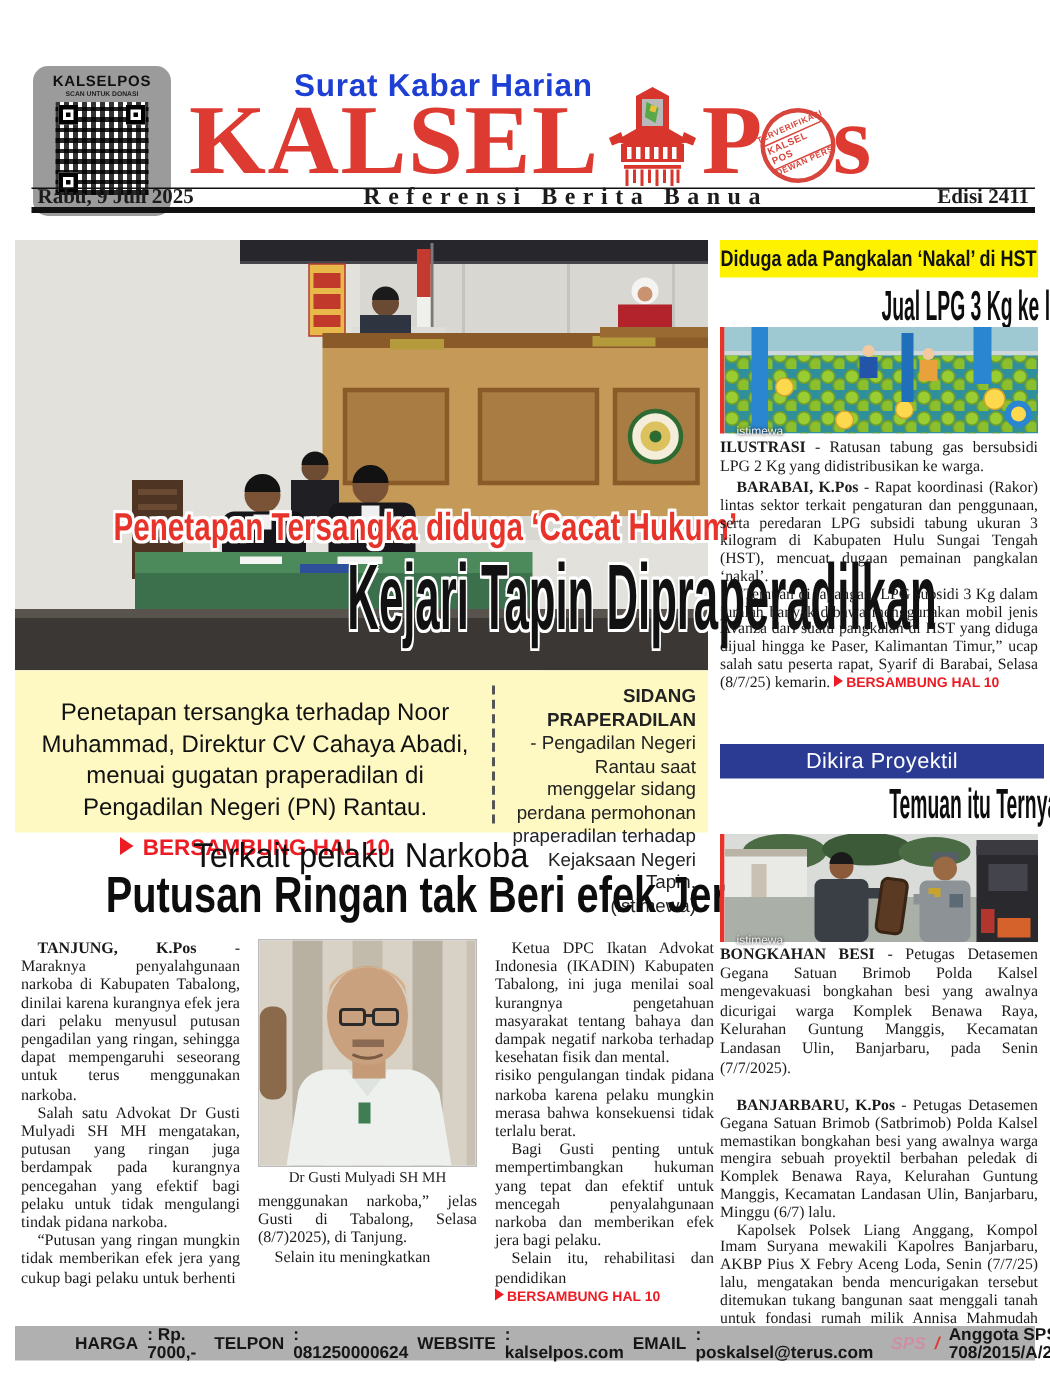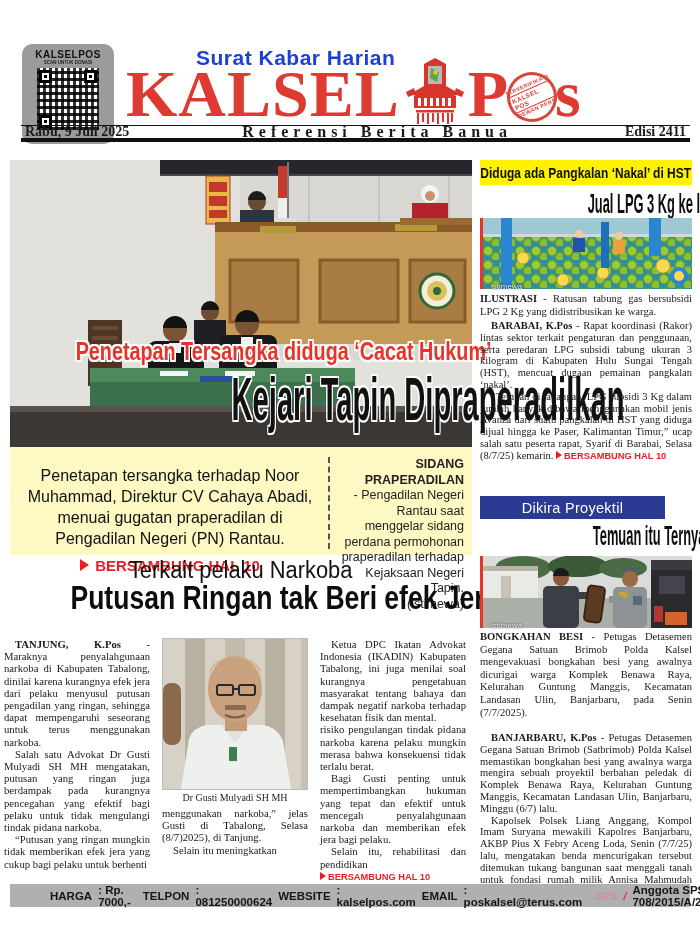--- a/index.html
+++ b/index.html
@@ -45,41 +45,41 @@
   .lead-headline { left:10px; top:360px; width:462px; text-align:right; font-size:62px; font-weight:bold; color:#111; line-height:78px; }
 
   .graybox { left:10px; top:447px; width:462px; height:108px; background:#fef9c3; display:flex; padding:10px 8px 6px 10px; }
   .gb-left { width:300px; text-align:center; font-size:16px; line-height:21px; color:#111; padding-top:8px; }
   .gb-cont { margin-top:6px; font-size:15px; font-weight:bold; color:#ed1c24; }
   .gb-right { flex:1; border-left:2px dashed #555; margin-left:8px; padding-left:8px; font-size:12.5px; line-height:15.5px; text-align:right; color:#222; }
   .gb-right .cap-title { font-weight:bold; text-align:right; }
 
   .nark-kicker { left:10px; top:557px; width:462px; text-align:center; font-size:23px; color:#111; }
   .nark-headline { left:10px; top:578px; width:462px; text-align:center; font-size:34px; font-weight:bold; color:#0d0d0d; }
-  .nark-cols { left:4px; top:626px; width:462px; height:256px; display:flex; gap:12px; overflow:hidden;margin-top:12px; }
+  .nark-cols { left:14px; top:626px; width:462px; height:256px; display:flex; gap:12px; overflow:hidden; }
   .ncol { width:146px; }
   .serif-body { font-family:"Liberation Serif", serif; font-size:10.7px; line-height:12.2px; text-align:justify; color:#1a1a1a; }
   .serif-body p { text-indent:11px; }
   .blead { font-weight:bold; }
   .portrait-wrap { width:146px; border:1px solid #bbb; }
   .portrait-wrap svg { display:block; }
   .portrait-cap { font-family:"Liberation Serif", serif; font-size:10px; text-align:center; padding:2px 0 4px; }
 
   
   .banner-yellow { left:480px; top:160px; width:212px; height:25px; background:#fef200; display:flex; align-items:center; justify-content:center;
     font-size:15px; font-weight:bold; color:#111; }
   .lpg-headline { left:478px; top:188px; width:216px; text-align:center; font-size:28px; font-weight:bold; color:#0d0d0d; }
   .photo-strip { left:480px; display:flex; }
   .accent-bar { width:3px; background:#e8332a; }
   .credit { position:absolute; left:8px; bottom:2px; color:#eee; font-size:8px; text-shadow:0 0 2px #000; }
   .photo-frame { position:relative; }
   .caption { left:480px; width:212px; font-family:"Liberation Serif", serif; font-size:10.6px; line-height:12.6px; color:#1a1a1a; text-align:justify; }
   .rbody { left:480px; width:212px; }
   .rbody .serif-body { font-size:10.5px; line-height:11.8px; }
-  .banner-blue { left:480px; top:496px; width:185px; height:23px; background:#2b3a92; display:flex; align-items:center; justify-content:center;
+  .banner-blue { left:480px; top:496px; width:216px; height:23px; background:#2b3a92; display:flex; align-items:center; justify-content:center;
     font-size:14.5px; color:#fff; letter-spacing:.3px; }
   .besi-headline { left:478px; top:520px; width:216px; text-align:center; font-size:28px; font-weight:bold; color:#0d0d0d; }
 
   .cont { color:#ed1c24; font-weight:bold; font-family:"Liberation Sans", sans-serif; font-size:9.3px; white-space:nowrap; }
   .tri { display:inline-block; width:0; height:0; border-left:6px solid #ed1c24; border-top:4px solid transparent; border-bottom:4px solid transparent; margin-right:2px; }
 
   
   .footer { left:10px; right:10px; top:884px; height:23px; background:#b0b0b0; display:flex; align-items:center; padding:0 8px; gap:6px;
     font-size:11.5px; font-weight:bold; color:#161616; }
   .dot { width:10px; height:10px; border-radius:50%; display:inline-block; margin-right:2px; }

